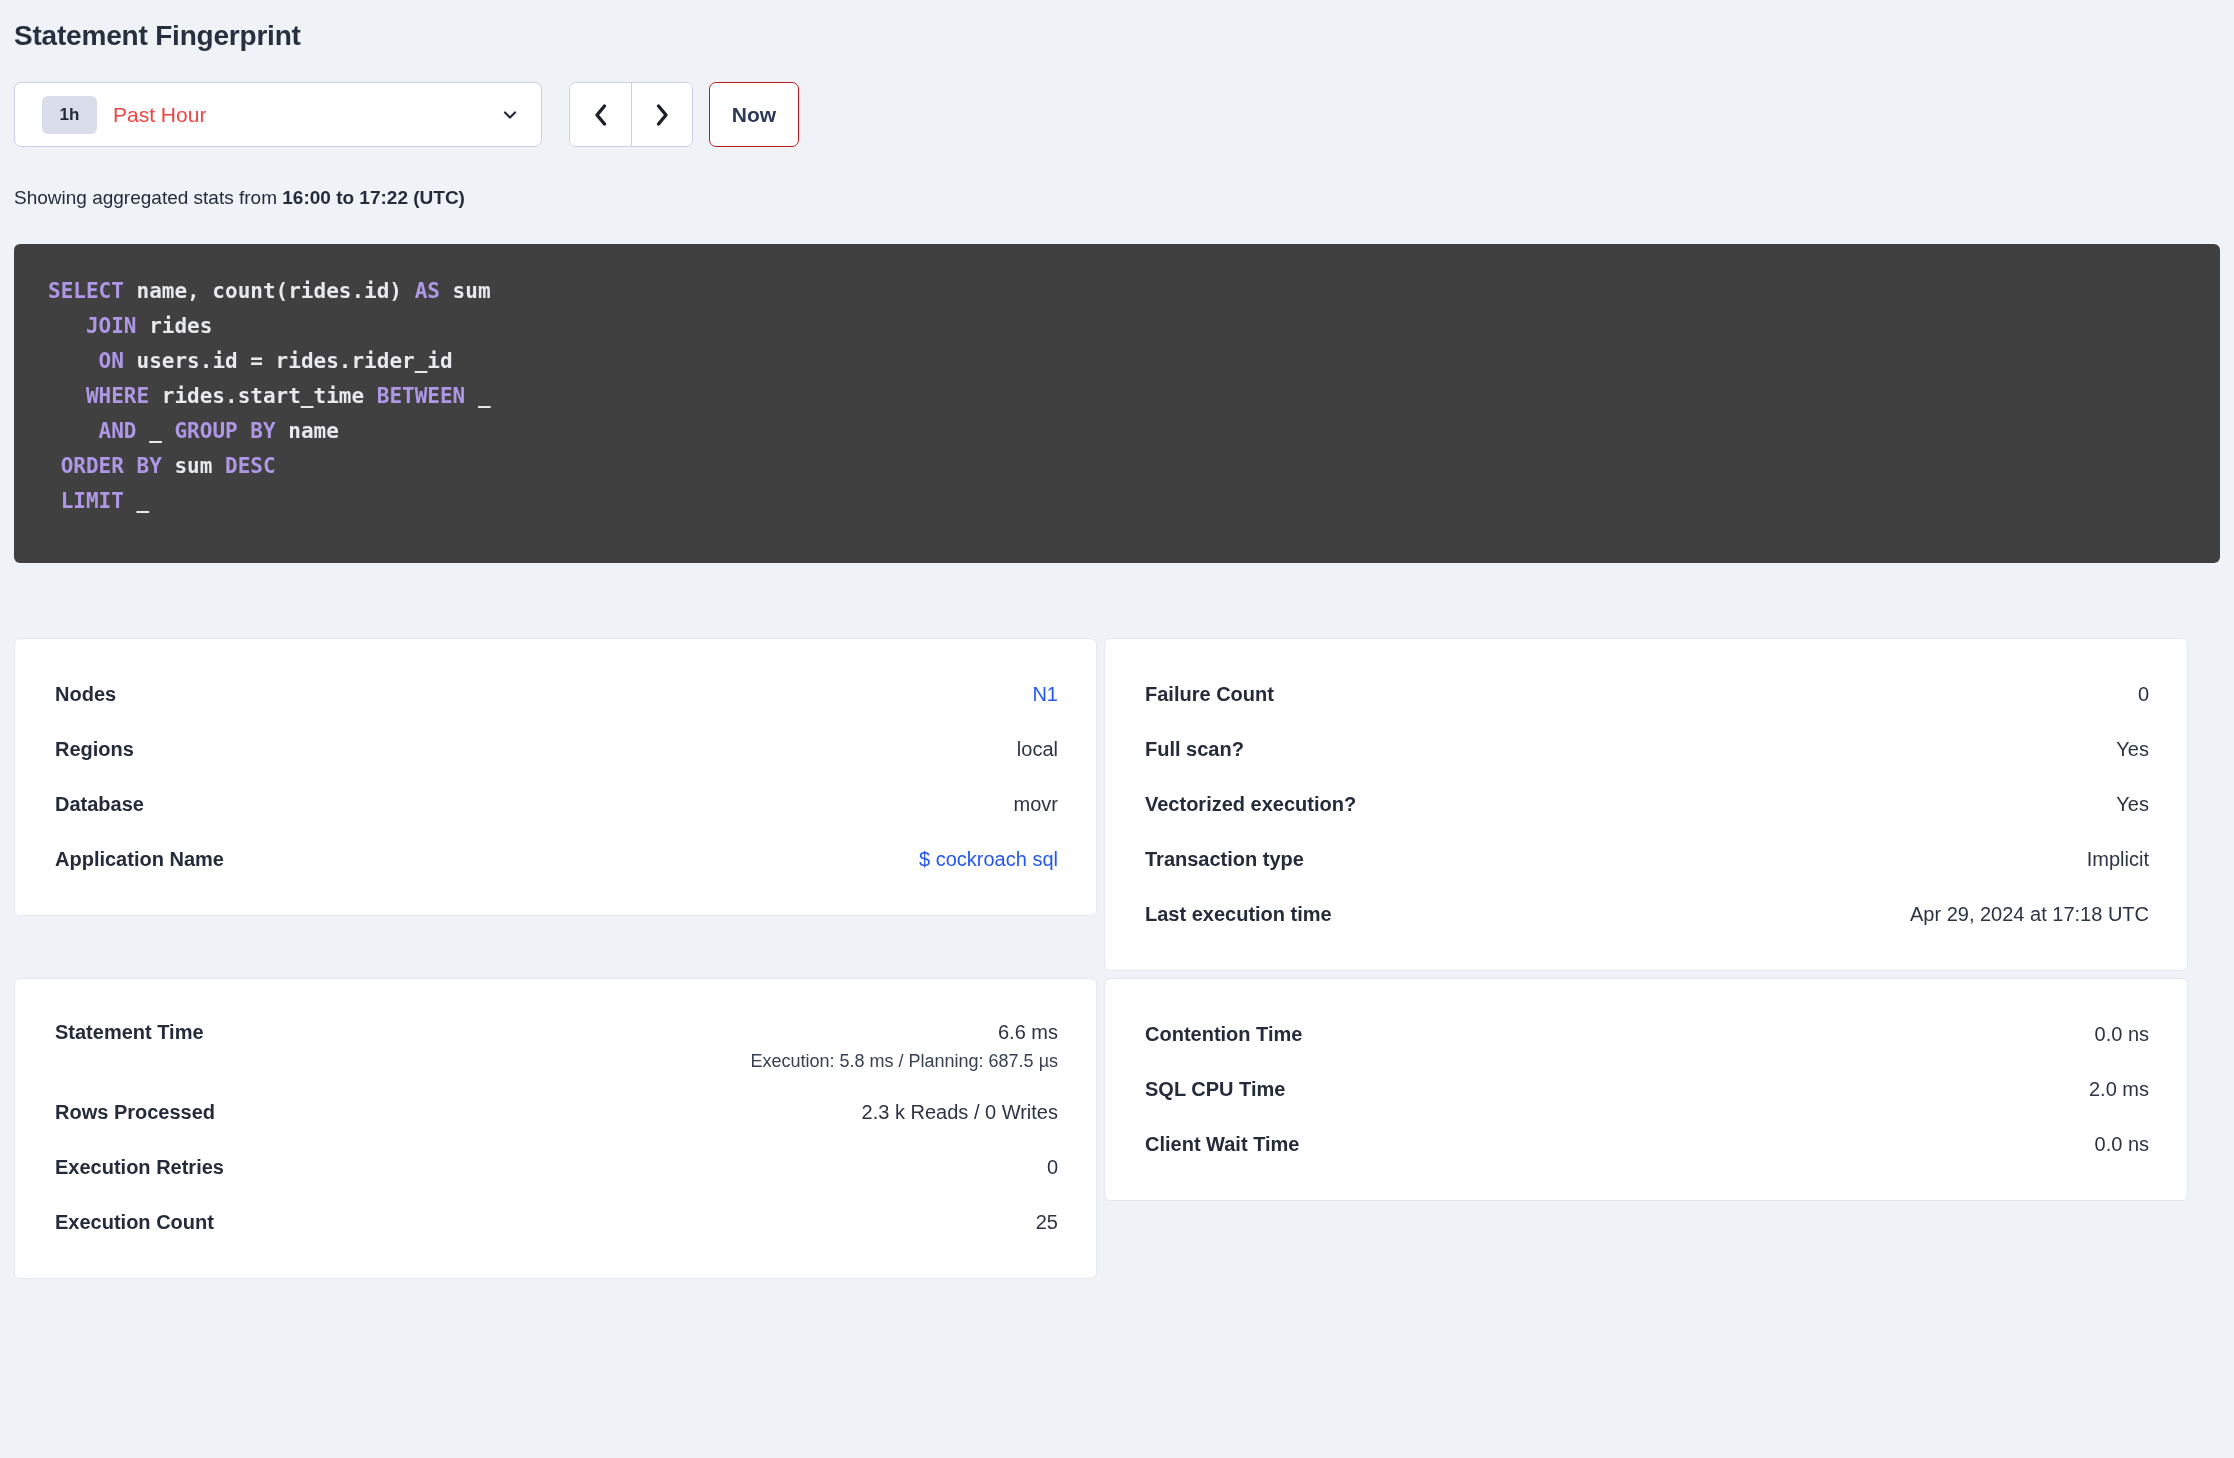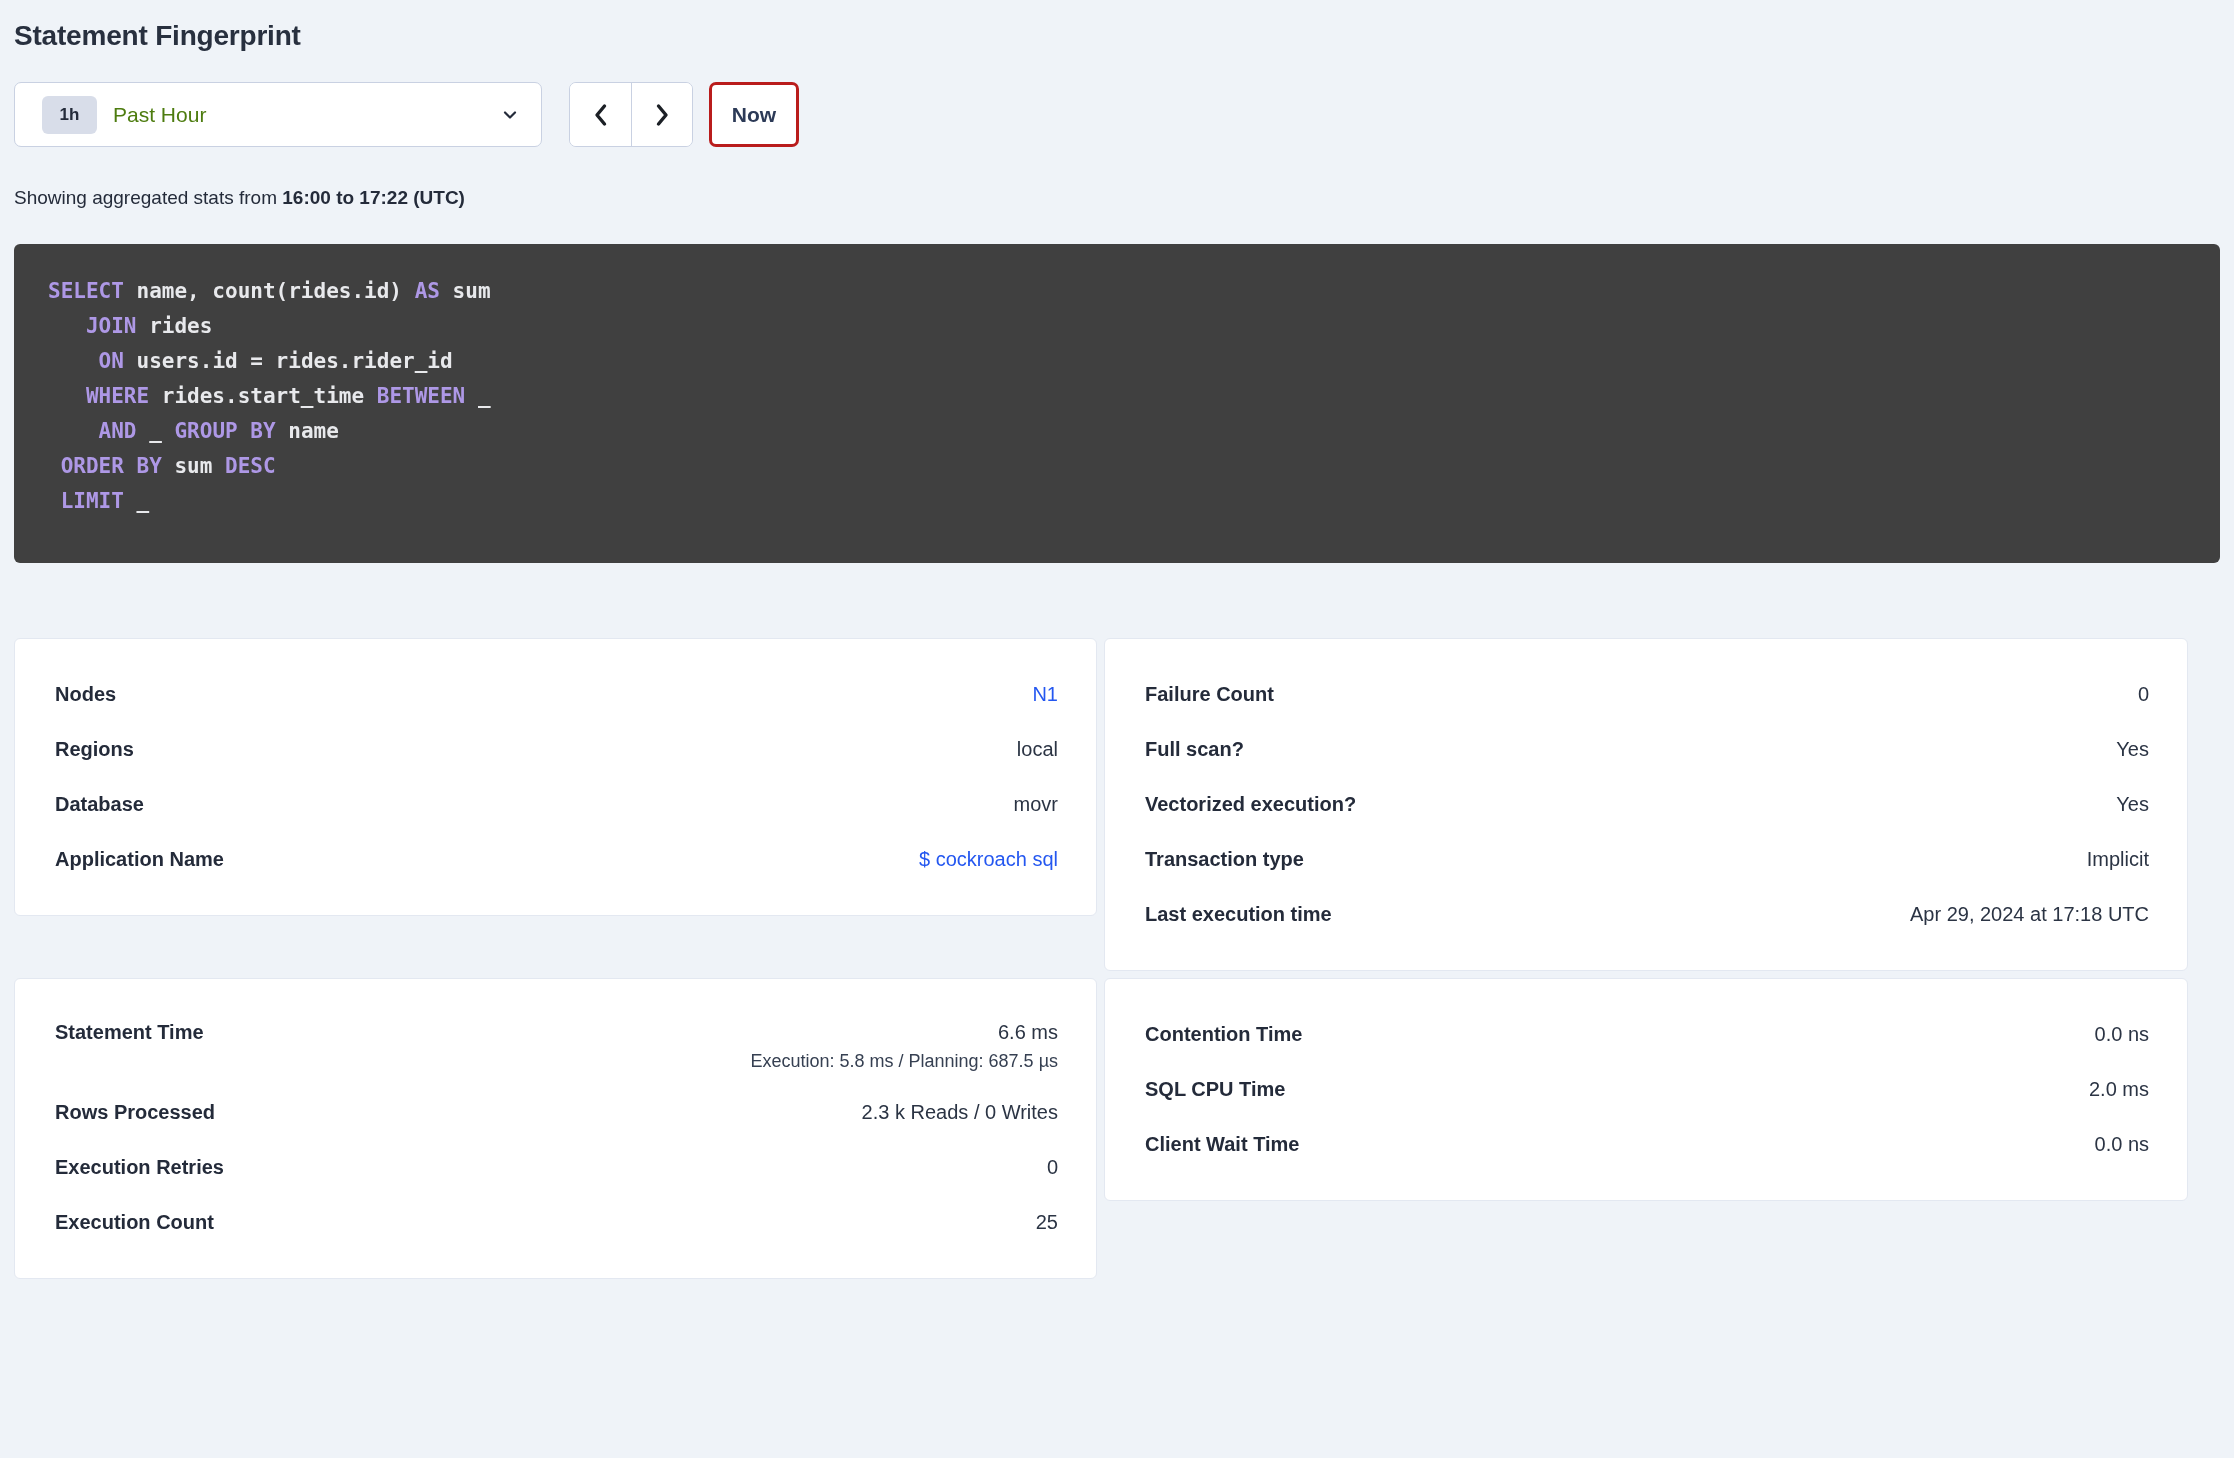--- a/index.html
+++ b/index.html
@@ -72,21 +72,21 @@
     display: flex;
     align-items: center;
     justify-content: center;
     font-size: 17px;
     font-weight: bold;
     color: #242b3a;
   }
   .range-label {
     margin-left: 16px;
     font-size: 21px;
-    color: #4d7c0f;
+    color: #ef4444;
     flex: 1;
   }
   .pager {
     display: flex;
     margin-left: 27px;
     height: 65px;
     background: #ffffff;
     border: 1px solid #c9d1e2;
     border-radius: 7px;
     overflow: hidden;
@@ -100,21 +100,21 @@
     cursor: pointer;
     background: #ffffff;
     border: none;
   }
   .pager-btn + .pager-btn { border-left: 1px solid #c9d1e2; }
   .now-btn {
     margin-left: 16px;
     height: 65px;
     width: 90px;
     background: #ffffff;
-    border: 3px solid #b91c1c;
+    border: 1px solid #b91c1c;
     border-radius: 7px;
     font-family: "Liberation Sans", sans-serif;
     font-size: 21px;
     font-weight: bold;
     color: #2c3a57;
     cursor: pointer;
   }
 
   
   .stats-line {

